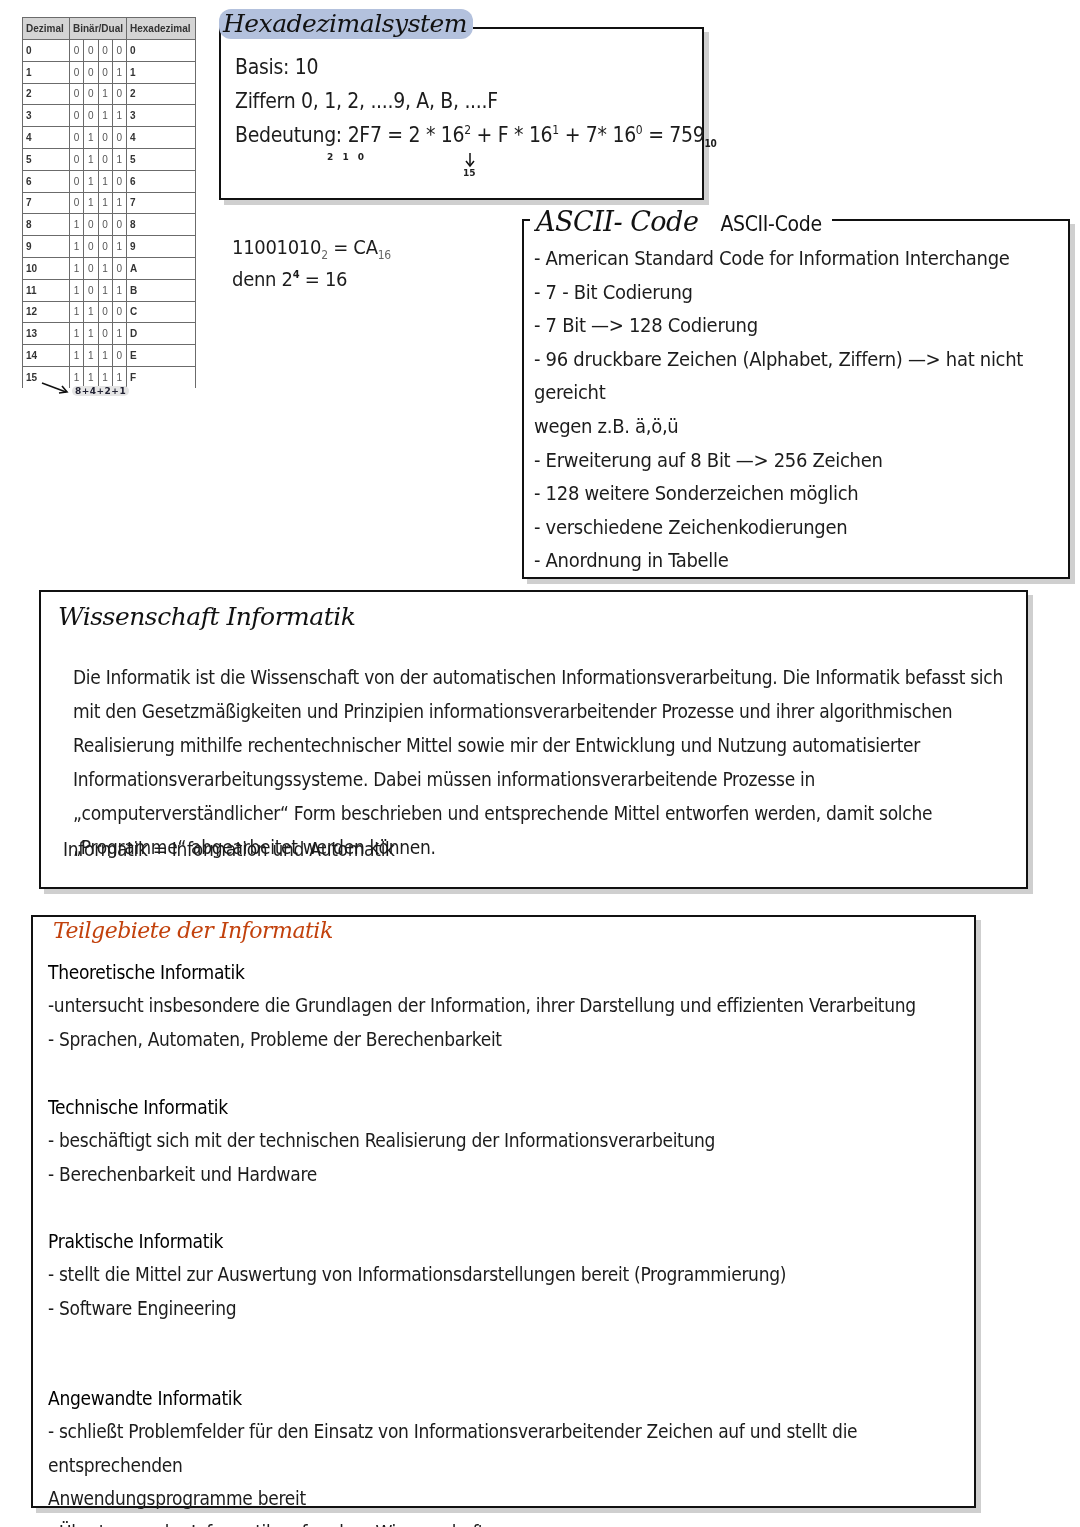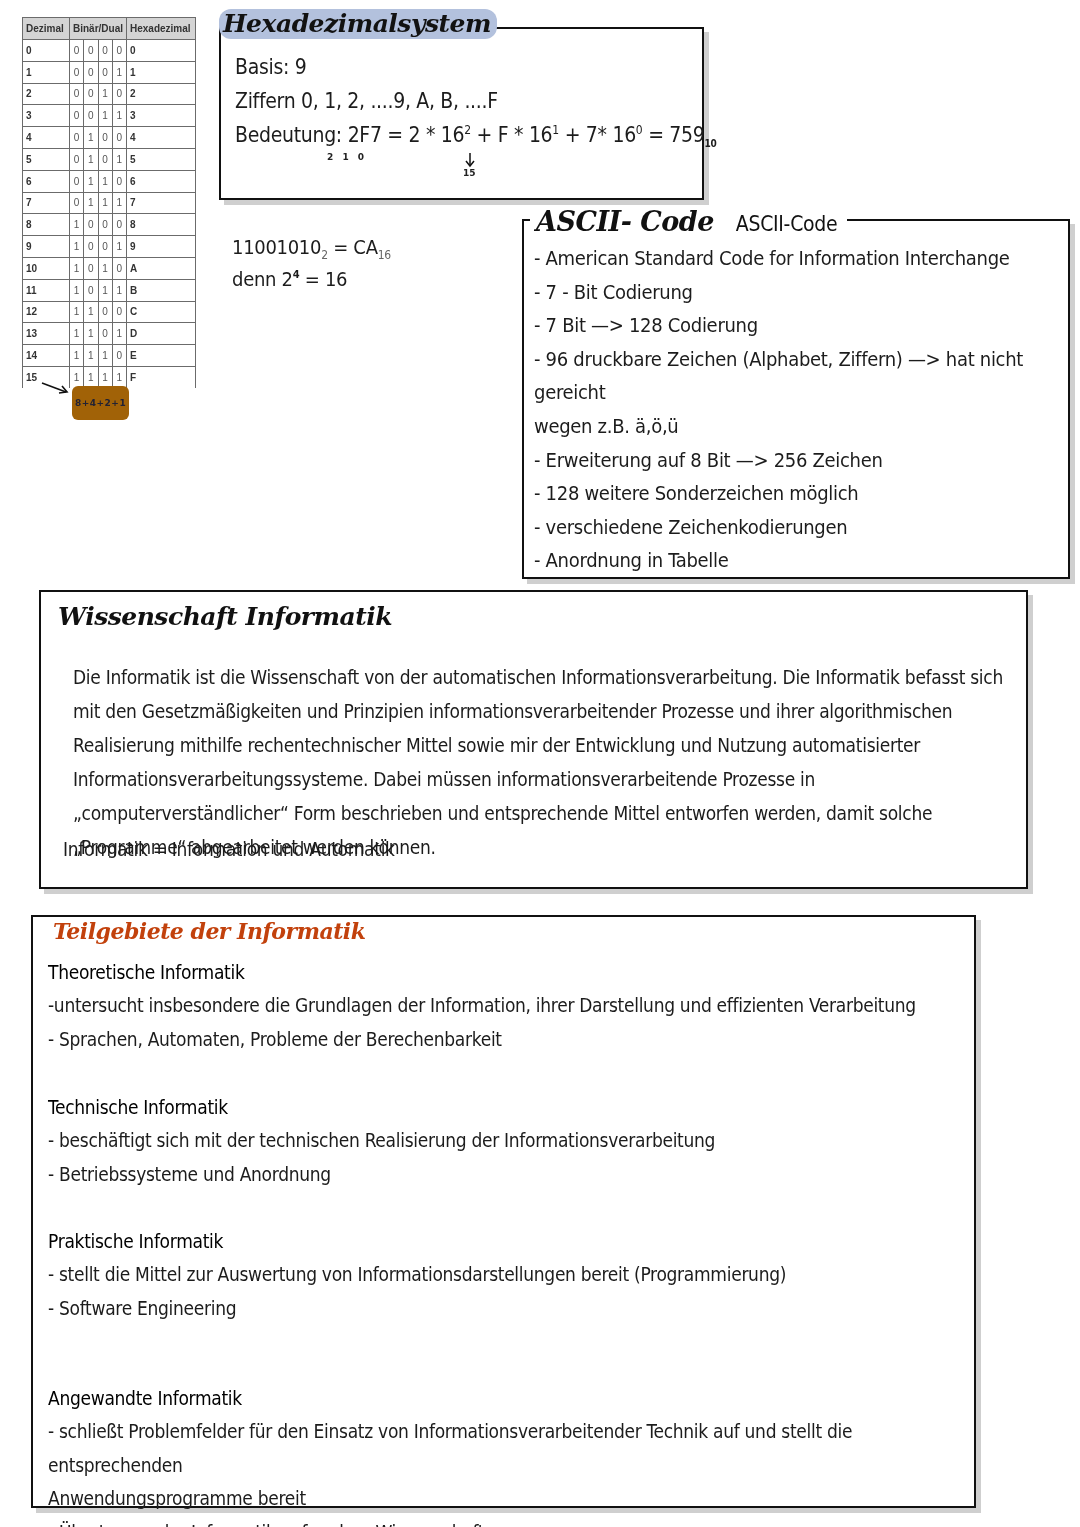--- a/index.html
+++ b/index.html
@@ -1,31 +1,31 @@
 <!DOCTYPE html>
 <html><head>
 <meta charset="utf-8">
 <style>
   html, body { margin:0; padding:0; background:#ffffff; }
   body { width:1080px; height:1527px; position:relative; overflow:hidden;
          font-family:"Liberation Sans Narrow","Liberation Sans", sans-serif; color:#1a1a1a; }
   .hand { font-family:"DejaVu Sans Condensed","DejaVu Sans", sans-serif; font-stretch:condensed; letter-spacing:-0.3px; }
-  .script { font-family:"DejaVu Serif", serif; font-style:italic; font-weight:bold; letter-spacing:-0.5px; }
+  .script { font-family:"DejaVu Serif", serif; font-style:italic; font-weight:normal; letter-spacing:-0.5px; }
 
   
   .numtable { position:absolute; left:22px; top:17px; width:174px; border-collapse:collapse;
               font-family:"Liberation Sans", sans-serif; font-size:10px; }
   .numtable th { background:#d4d4d4; font-weight:bold; color:#333; height:21px; padding:0 3px;
                  border:1px solid #6b6b6b; text-align:left; font-size:10px; }
   .numtable td { height:20.8px; border:1px solid #6b6b6b; padding:0 3px; font-weight:bold; color:#333; }
   .numtable td.bit { font-weight:normal; color:#555; width:8px; text-align:center; padding:0; }
   .numtable td.dez { width:40px; }
   .numtable tr.cut td { border-bottom:none; }
   .bitsum { position:absolute; left:72px; top:386px; font-size:9px; font-weight:bold; color:#223;
-            background:#a16207; border-radius:6px; padding:12px 3px; font-family:"DejaVu Sans", sans-serif; letter-spacing:0.5px; }
+            background:#e5e5e5; border-radius:6px; padding:0 3px; font-family:"DejaVu Sans", sans-serif; letter-spacing:0.5px; }
   .arrow-sum { position:absolute; left:40px; top:380px; width:30px; height:16px; }
 
   
   .hexbox { position:absolute; left:219px; top:27px; width:481px; height:169px;
             border:2px solid #111; box-shadow:5px 5px 0 #cfcfcf; background:#fff; }
   .hex-title { position:absolute; left:219px; top:9px; font-size:25px; color:#121212;
                background:#b3c1dd; border-radius:12px; padding:0 6px 0 4px; line-height:30px; z-index:2; }
   .hex-title-gap { position:absolute; left:455px; top:15px; width:18px; height:18px; background:#fff; z-index:1; }
   .hex-line { position:absolute; left:235px; font-size:21px; color:#1c1c1c; }
   .hex-line sup { font-size:12px; }
@@ -204,21 +204,21 @@
 </table>
 <svg class="arrow-sum" viewBox="0 0 30 16">
   <line x1="2" y1="3" x2="26" y2="12" stroke="#111" stroke-width="1.6"></line>
   <polyline points="19,13 27,12 22,6" fill="none" stroke="#111" stroke-width="1.6"></polyline>
 </svg>
 <div class="bitsum">8+4+2+1</div>
 
 <div class="hexbox"></div>
 <div class="hex-title-gap"></div>
 <div class="hex-title script">Hexadezimalsystem</div>
-<div class="hex-line hand" style="top:55px">Basis: 9</div>
+<div class="hex-line hand" style="top:55px">Basis: 10</div>
 <div class="hex-line hand" style="top:89px">Ziffern 0, 1, 2, ....9, A, B, ....F</div>
 <div class="hex-line hand" style="top:123px">
   <span>Bedeutung:</span>
   <span>2F7</span>
   <span>= 2 * 16</span><sup>2</sup>
   <span>+ F * 16</span><sup>1</sup>
   <span>+ 7* 16</span><sup>0</sup>
   <span>= 759</span><sub>10</sub>
 </div>
 <div class="tiny" style="left:327px; top:152px; letter-spacing:3px;">2 1 0</div>
@@ -263,26 +263,26 @@
 <div class="teil-title script">Teilgebiete der Informatik</div>
 <div id="teil-sections">
     <div class="teil-sec hand" style="top: 955px;">
       <h3>Theoretische Informatik</h3>
       <p>-untersucht insbesondere die Grundlagen der Information, ihrer Darstellung und effizienten Verarbeitung</p>
       <p>- Sprachen, Automaten, Probleme der Berechenbarkeit</p>
     </div>
     <div class="teil-sec hand" style="top: 1090px;">
       <h3>Technische Informatik</h3>
       <p>- beschäftigt sich mit der technischen Realisierung der Informationsverarbeitung</p>
-      <p>- Betriebssysteme und Anordnung</p>
+      <p>- Berechenbarkeit und Hardware</p>
     </div>
     <div class="teil-sec hand" style="top: 1224px;">
       <h3>Praktische Informatik</h3>
       <p>- stellt die Mittel zur Auswertung von Informationsdarstellungen bereit (Programmierung)</p>
       <p>- Software Engineering</p>
     </div>
     <div class="teil-sec hand" style="top: 1358px; margin-top: 23px;">
       <h3>Angewandte Informatik</h3>
-      <p>- schließt Problemfelder für den Einsatz von Informationsverarbeitender Technik auf und stellt die entsprechenden</p>
+      <p>- schließt Problemfelder für den Einsatz von Informationsverarbeitender Zeichen auf und stellt die entsprechenden</p>
       <p>Anwendungsprogramme bereit</p>
       <p>- Übertragen der Informatik auf andere Wissenschaften</p>
     </div>
   </div>
 
 </body></html>

